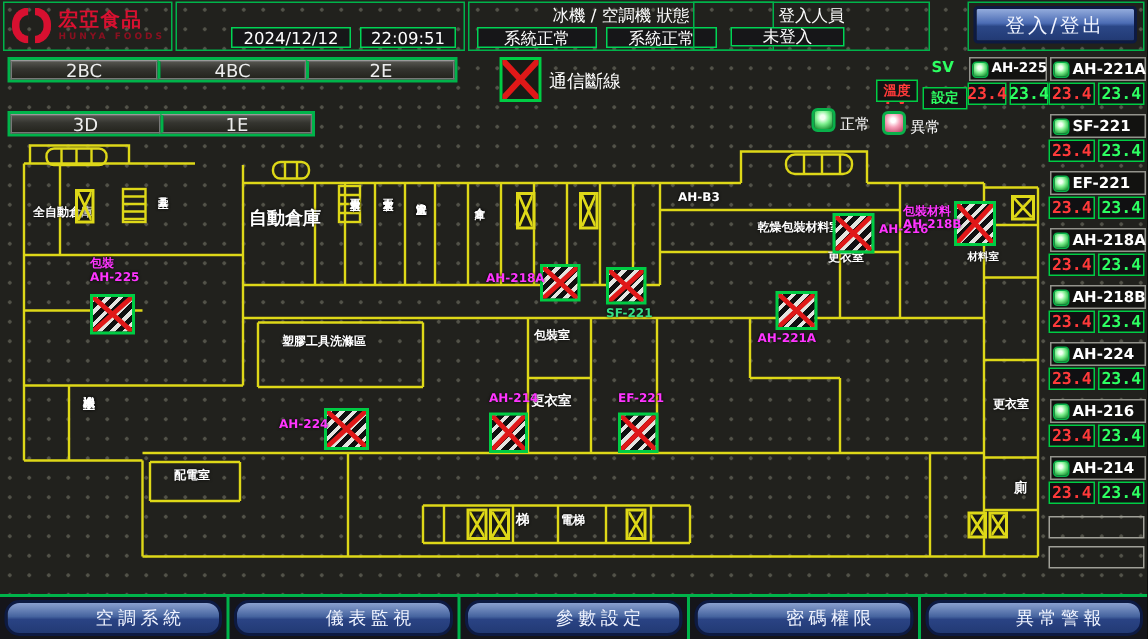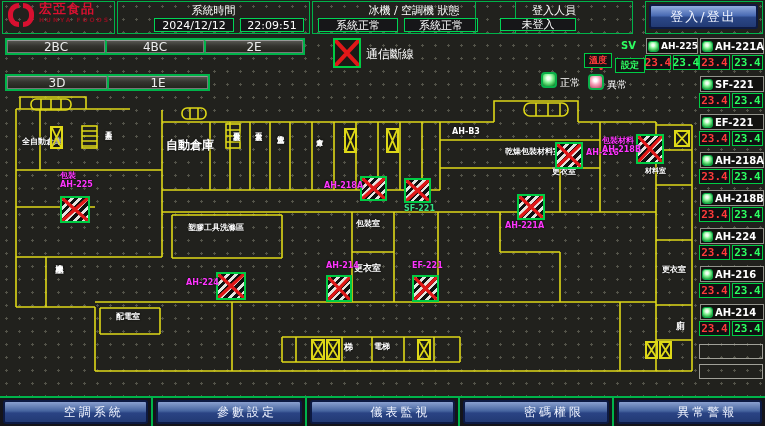--- a/index.html
+++ b/index.html
@@ -10,21 +10,21 @@
     background-size:13px 13px;
     font-family:"DejaVu Sans", sans-serif;
     color:#fff; user-select:none;
   }
   .abs { position:absolute; }
   
   .hdr-sec { position:absolute; top:1px; height:33px; border:1px solid #00b34a; box-sizing:border-box; }
   .hdr-label { position:absolute; top:1px; left:0; right:0; text-align:center; font-size:11px; color:#fff; white-space:nowrap; }
   .val-box { position:absolute; box-sizing:border-box; background:#161618; border:1px solid #00d455;
              color:#fff; font-size:11px; display:flex; align-items:center; justify-content:center; white-space:nowrap; }
-  .logo-wrap { display:flex; align-items:flex-start; height:100%; padding-left:4px; }
+  .logo-wrap { display:flex; align-items:center; height:100%; padding-left:4px; }
   .logo-ring { position:relative; width:28px; height:28px; flex:0 0 auto; }
   .logo-ring i { position:absolute; top:1px; width:11px; height:24px; border:5px solid #d81030; box-sizing:border-box; }
   .logo-ring i.l { left:1px;  border-right:none; border-radius:13px 0 0 13px; }
   .logo-ring i.r { right:1px; border-left:none;  border-radius:0 13px 13px 0; }
   .logo-txt { margin-left:4px; line-height:1; }
   .logo-txt .t1 { color:#d81030; font-weight:bold; font-size:13px; letter-spacing:1px; }
   .logo-txt .t2 { color:#8a1020; font-weight:bold; font-size:6px; letter-spacing:2px; margin-top:2px; }
   .btn-blue { box-sizing:border-box; background:linear-gradient(#93abdc 0%, #4b6cb4 45%, #2b4787 55%, #223a74 100%);
               border:2px solid #0d1a42; border-radius:3px; color:#f0f4ff; display:flex; align-items:center; justify-content:center;
               font-size:13px; letter-spacing:2px; cursor:pointer; }
@@ -60,21 +60,21 @@
          background:repeating-linear-gradient(135deg, #e4e4e0 0 2.5px, #101010 2.5px 6px); cursor:pointer; }
   .dev svg, .xbox svg, .comm-x svg { position:absolute; left:0; top:0; width:100%; height:100%; }
   .xbox { position:absolute; box-sizing:border-box; border:2px solid #ded818; background:rgba(0,0,0,.25); }
   .dev-label { position:absolute; font-weight:bold; font-size:8px; line-height:1.1; white-space:nowrap; text-shadow:0 0 2px #000; }
   
   #nav { position:absolute; left:0; bottom:0; width:765px; height:30px; display:flex;
          border-top:2px solid #00b34a; background:#15151a; box-sizing:border-box; }
   .nav-cell { flex:1; display:flex; padding:2px 3px; box-sizing:border-box; }
   .nav-cell + .nav-cell { border-left:2px solid #00b34a; }
   .nav-btn { flex:1; box-sizing:border-box; background:linear-gradient(#8aa0cf 0%, #46649f 45%, #2a4384 55%, #223a74 100%);
-             border:2px solid #0d1a42; border-radius:3px; color:#f0f4ff; font-size:12px; letter-spacing:3px;
+             border:2px solid #0d1a42; border-radius:10px; color:#f0f4ff; font-size:12px; letter-spacing:3px;
              display:flex; align-items:center; justify-content:center; cursor:pointer;padding-left:36px; }
 </style>
 </head>
 <body>
 
 <div id="screen">
 
   <div class="hdr-sec" style="left:2px; width:113px;">
     <div class="logo-wrap">
       <div class="logo-ring">
@@ -82,32 +82,31 @@
           <i class="r"></i>
         </div>
       <div class="logo-txt">
         <div class="t1">宏亞食品</div>
         <div class="t2">HUNYA FOODS</div>
       </div>
     </div>
   </div>
 
   <div class="hdr-sec" style="left:117px; width:193px;">
-    <div class="hdr-label">系統時間</div>
     <div class="val-box" style="left:36px; top:16px; width:80px; height:14px;">2024/12/12</div>
     <div class="val-box" style="left:122px; top:16px; width:64px; height:14px;">22:09:51</div>
   </div>
 
   <div class="hdr-sec" style="left:312px; width:204px;">
     <div class="hdr-label">冰機 / 空調機 狀態</div>
     <div class="val-box" style="left:5px; top:16px; width:80px; height:14px;">系統正常</div>
     <div class="val-box" style="left:91px; top:16px; width:74px; height:14px;">系統正常</div>
   </div>
 
-  <div class="hdr-sec" style="left:475px; width:158px;">
+  <div class="hdr-sec" style="left:462px; width:158px;">
     <div class="hdr-label">登入人員</div>
     <div class="val-box" style="left:24px; top:16px; width:76px; height:13px;">未登入</div>
   </div>
 
   <div class="hdr-sec" style="left:645px; width:118px;">
     <div class="btn-blue" style="position:absolute; left:3px; top:2px; width:109px; height:25px;">登入/登出</div>
   </div>
 
   <div class="comm-x" style="position:absolute; left:333px; top:38px; width:28px; height:30px;">
     <svg viewBox="0 0 10 10" preserveAspectRatio="none">
@@ -363,25 +362,25 @@
       <div class="vbox" style="left: 732px; top: 321px; width: 31px; color: rgb(45, 255, 98);">23.4</div>
       <div class="empty-slot" style="left: 699px; top: 344px; width: 64px; height: 15px;"></div>
       <div class="empty-slot" style="left: 699px; top: 364px; width: 64px; height: 15px;"></div>
     </div>
 
   <div id="nav">
       <div class="nav-cell">
         <div class="nav-btn">空調系統</div>
       </div>
       <div class="nav-cell">
+        <div class="nav-btn">儀表監視</div>
+      </div>
+      <div class="nav-cell">
         <div class="nav-btn">參數設定</div>
       </div>
       <div class="nav-cell">
-        <div class="nav-btn">儀表監視</div>
-      </div>
-      <div class="nav-cell">
         <div class="nav-btn">密碼權限</div>
       </div>
       <div class="nav-cell">
         <div class="nav-btn">異常警報</div>
       </div>
     </div>
 </div>
 
 </body></html>

